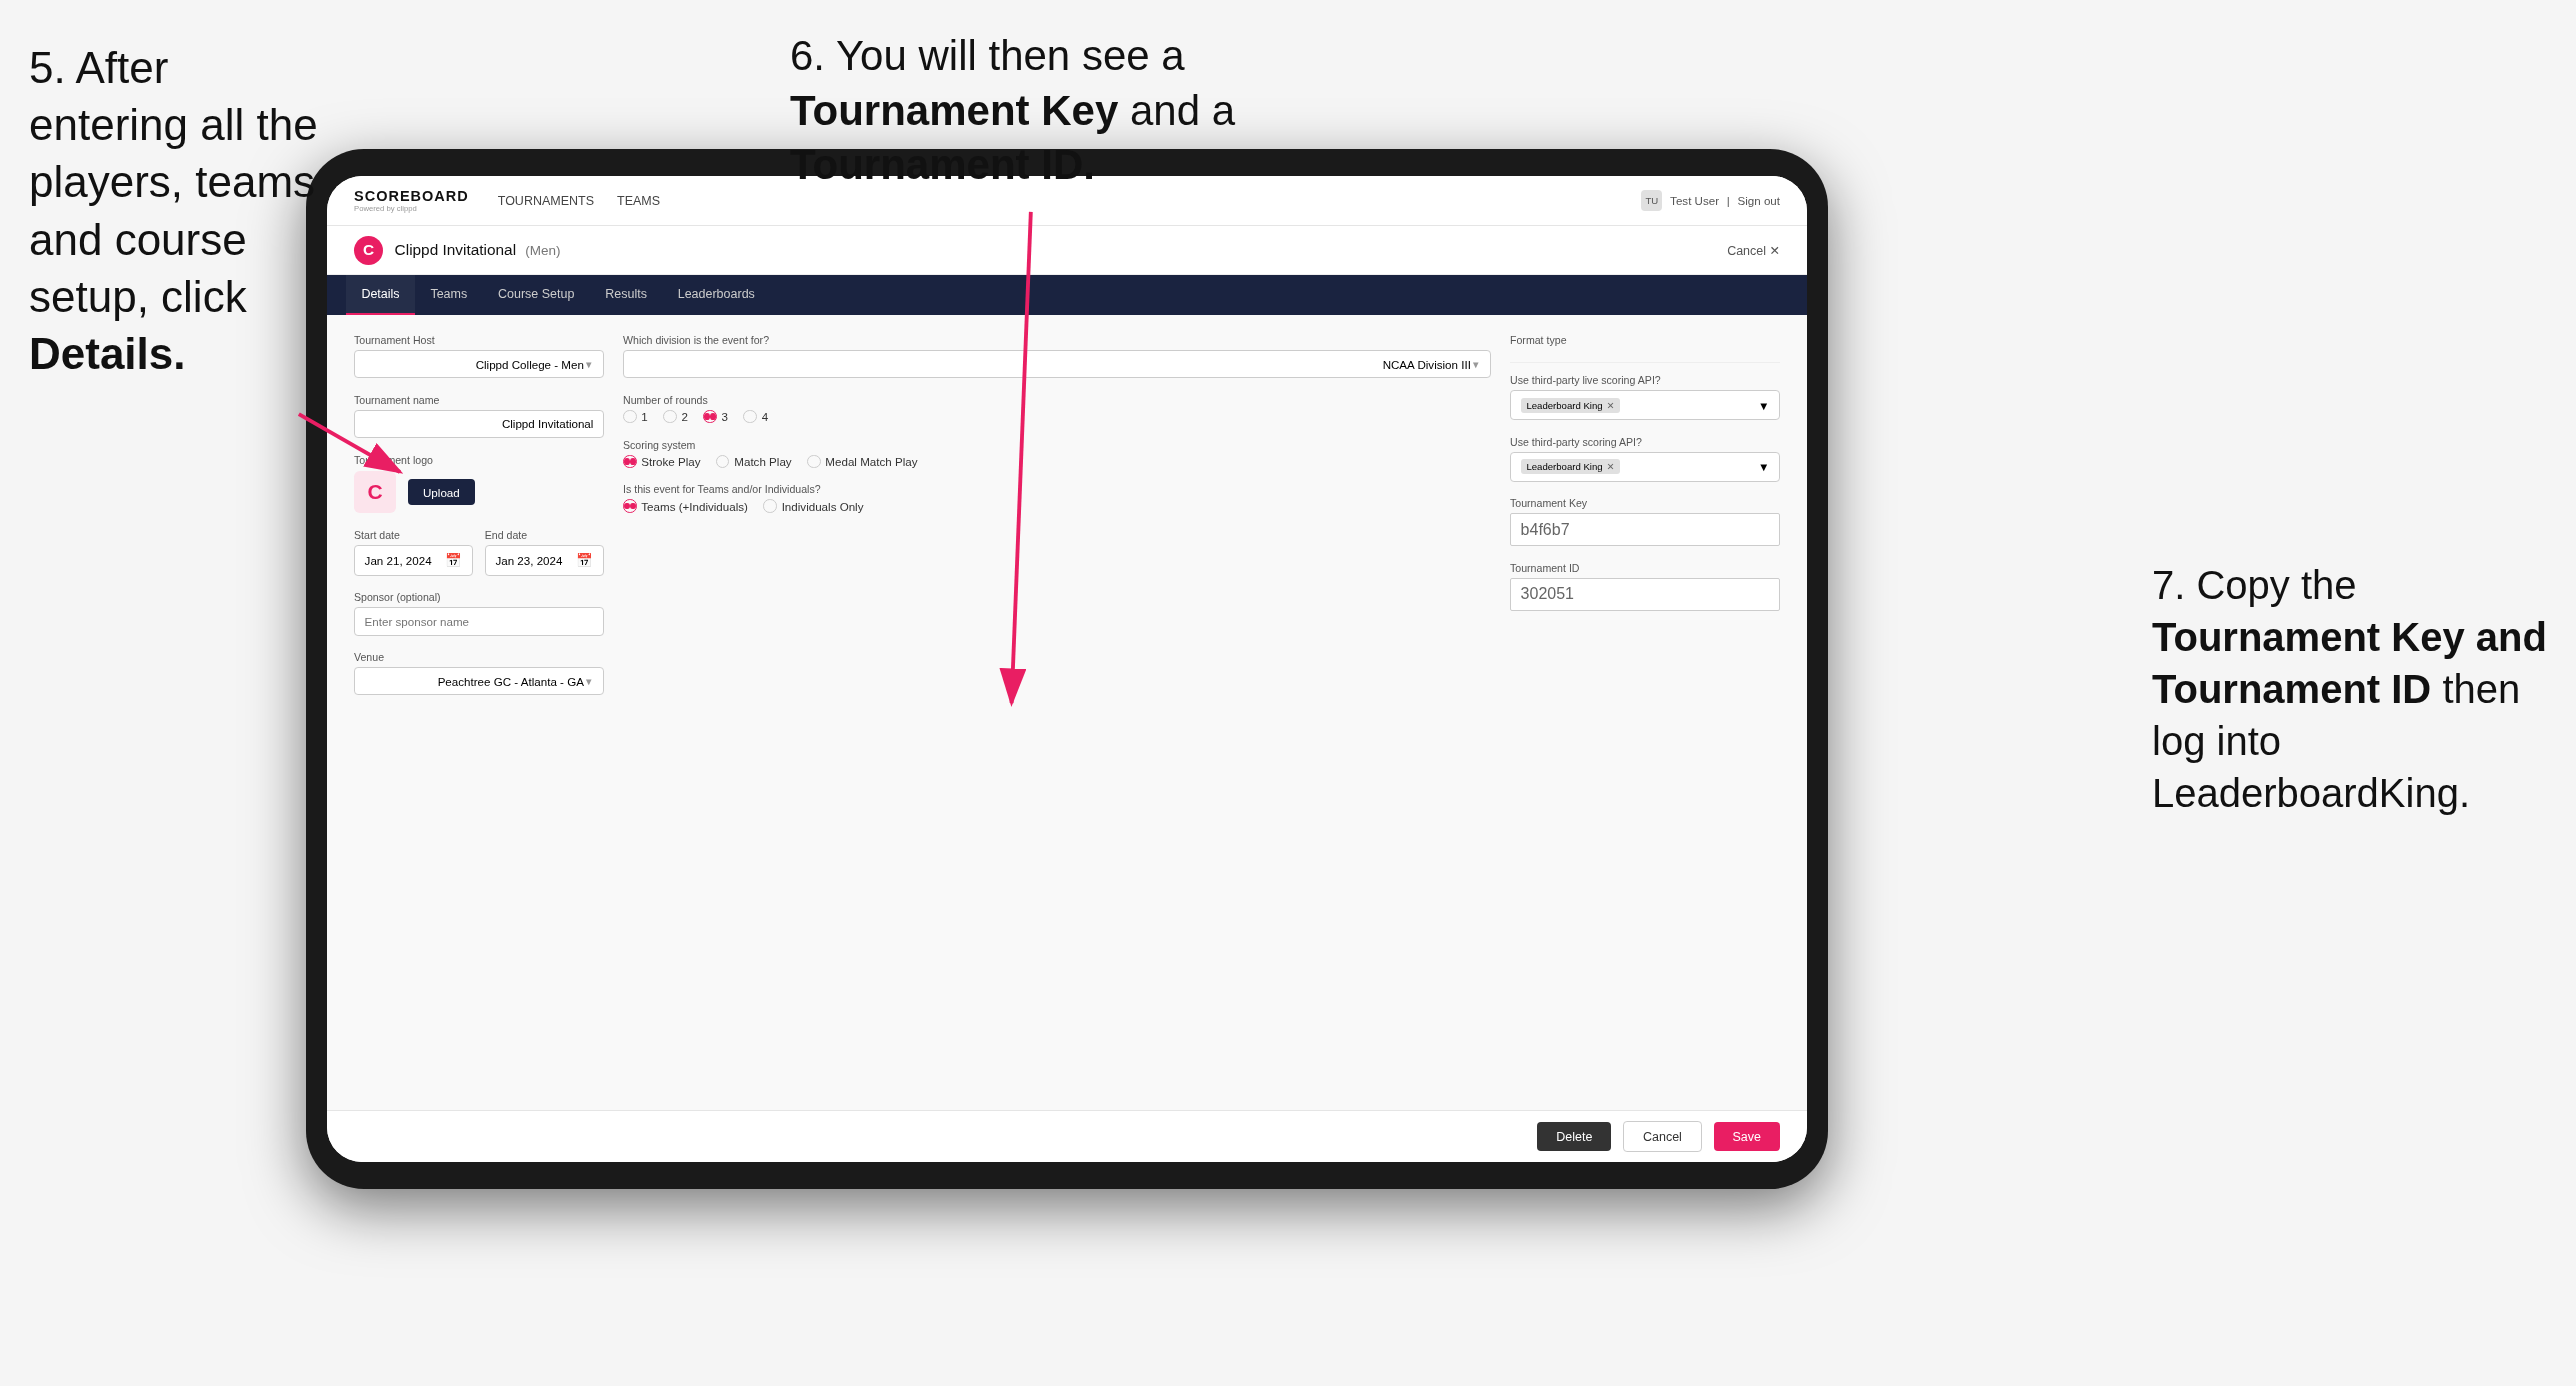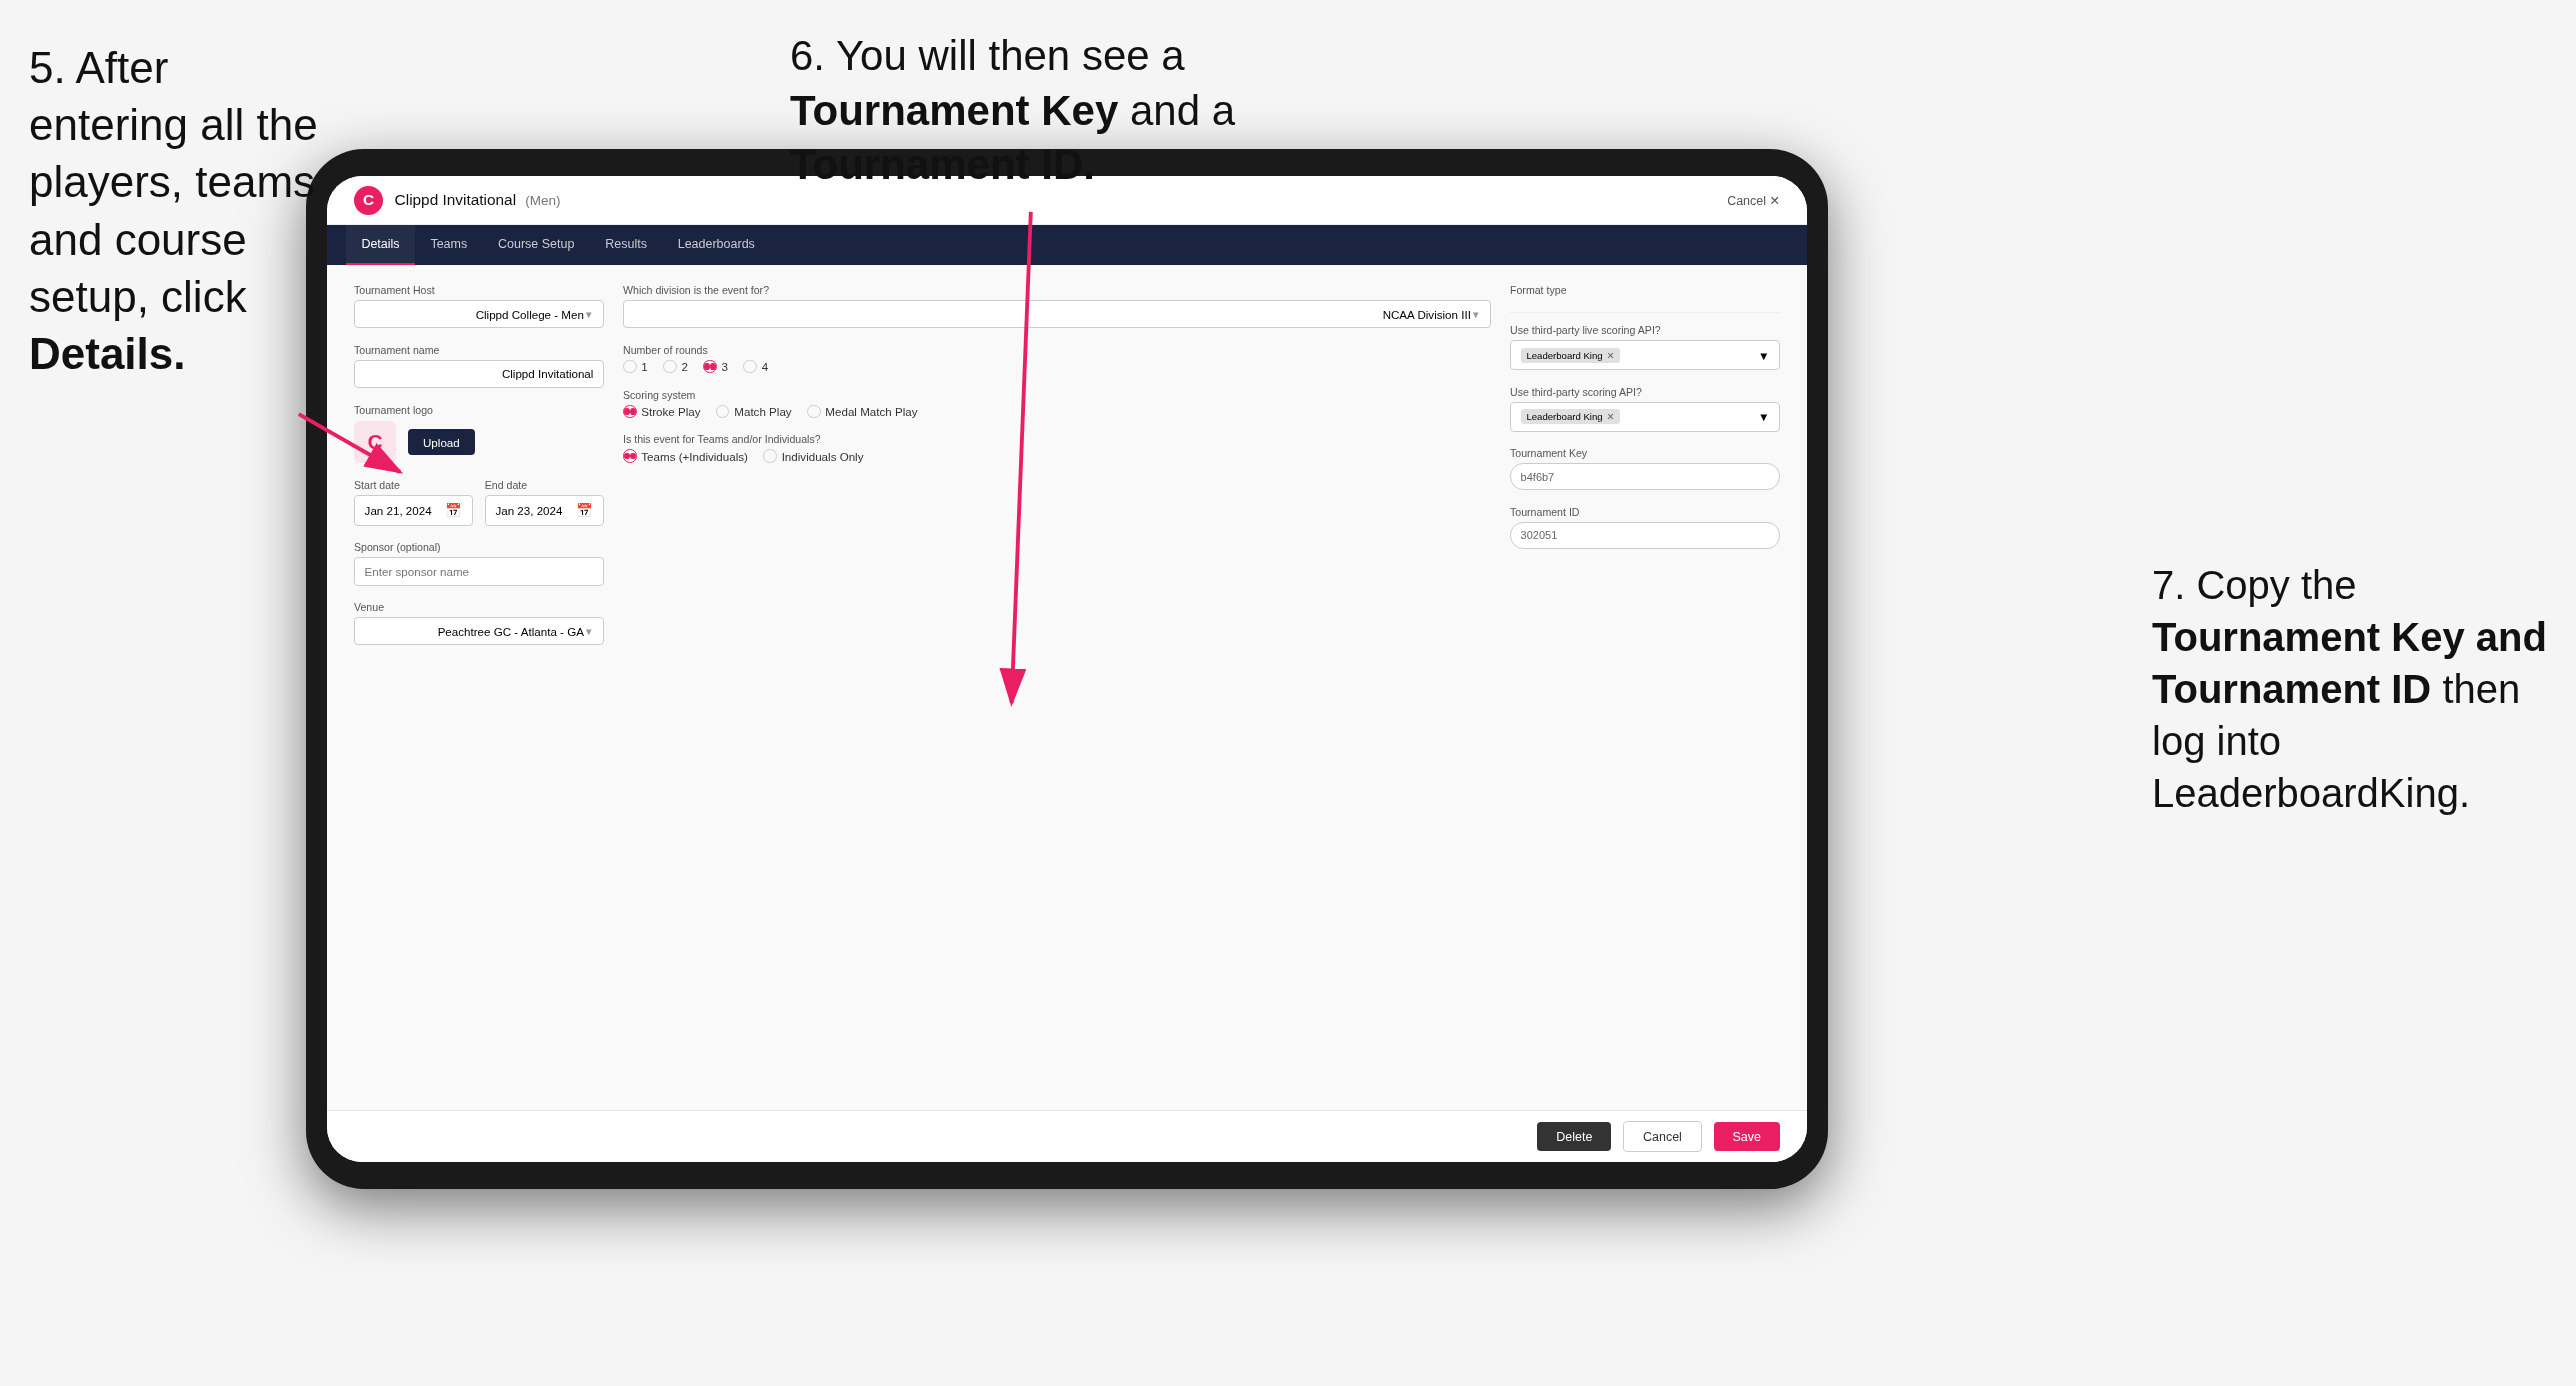--- a/index.html
+++ b/index.html
@@ -368,22 +368,22 @@
     .api-badge .x-btn {
       cursor: pointer;
       color: #666;
     }
 
     
     .key-field {
       width: 100%;
       padding: 6.7px 9.6px;
       border: 1px solid #ccc;
-      border-radius: 13px;
-      font-size: 11px;
+      border-radius: 2px;
+      font-size: 16px;
       background: #fff;
       color: #666;
     }
 
     
     .bottom-bar {
       background: #fff;
       border-top: 1px solid #e5e5e5;
       display: flex;
       align-items: center;
@@ -423,20 +423,36 @@
       background: #eee;
       margin: 11.6px 0;
     }
   </style>
 </head>
 <body>
 
 <div class="tablet">
   <div class="tablet-screen">
 
+    <div class="top-nav">
+      <div class="logo-area">
+        <span class="logo-title">SCOREBOARD</span>
+        <span class="logo-subtitle">Powered by clippd</span>
+      </div>
+      <div class="nav-links">
+        <a class="nav-link">TOURNAMENTS</a>
+        <a class="nav-link">TEAMS</a>
+      </div>
+      <div class="nav-right">
+        <div class="nav-user-icon">TU</div>
+        <span>Test User</span>
+        <span>|</span>
+        <a style="font-size:11.6px;color:#555;cursor:pointer;">Sign out</a>
+      </div>
+    </div>
 
     <div class="tournament-header">
       <div class="tournament-logo">
         <span>C</span>
       </div>
       <span class="tournament-title">
         <span>Clippd Invitational</span>
         <span style="color:#777;font-size:13.5px;margin-left:4.8px;">(Men)</span>
       </span>
       <span class="tournament-cancel">Cancel ✕</span>

